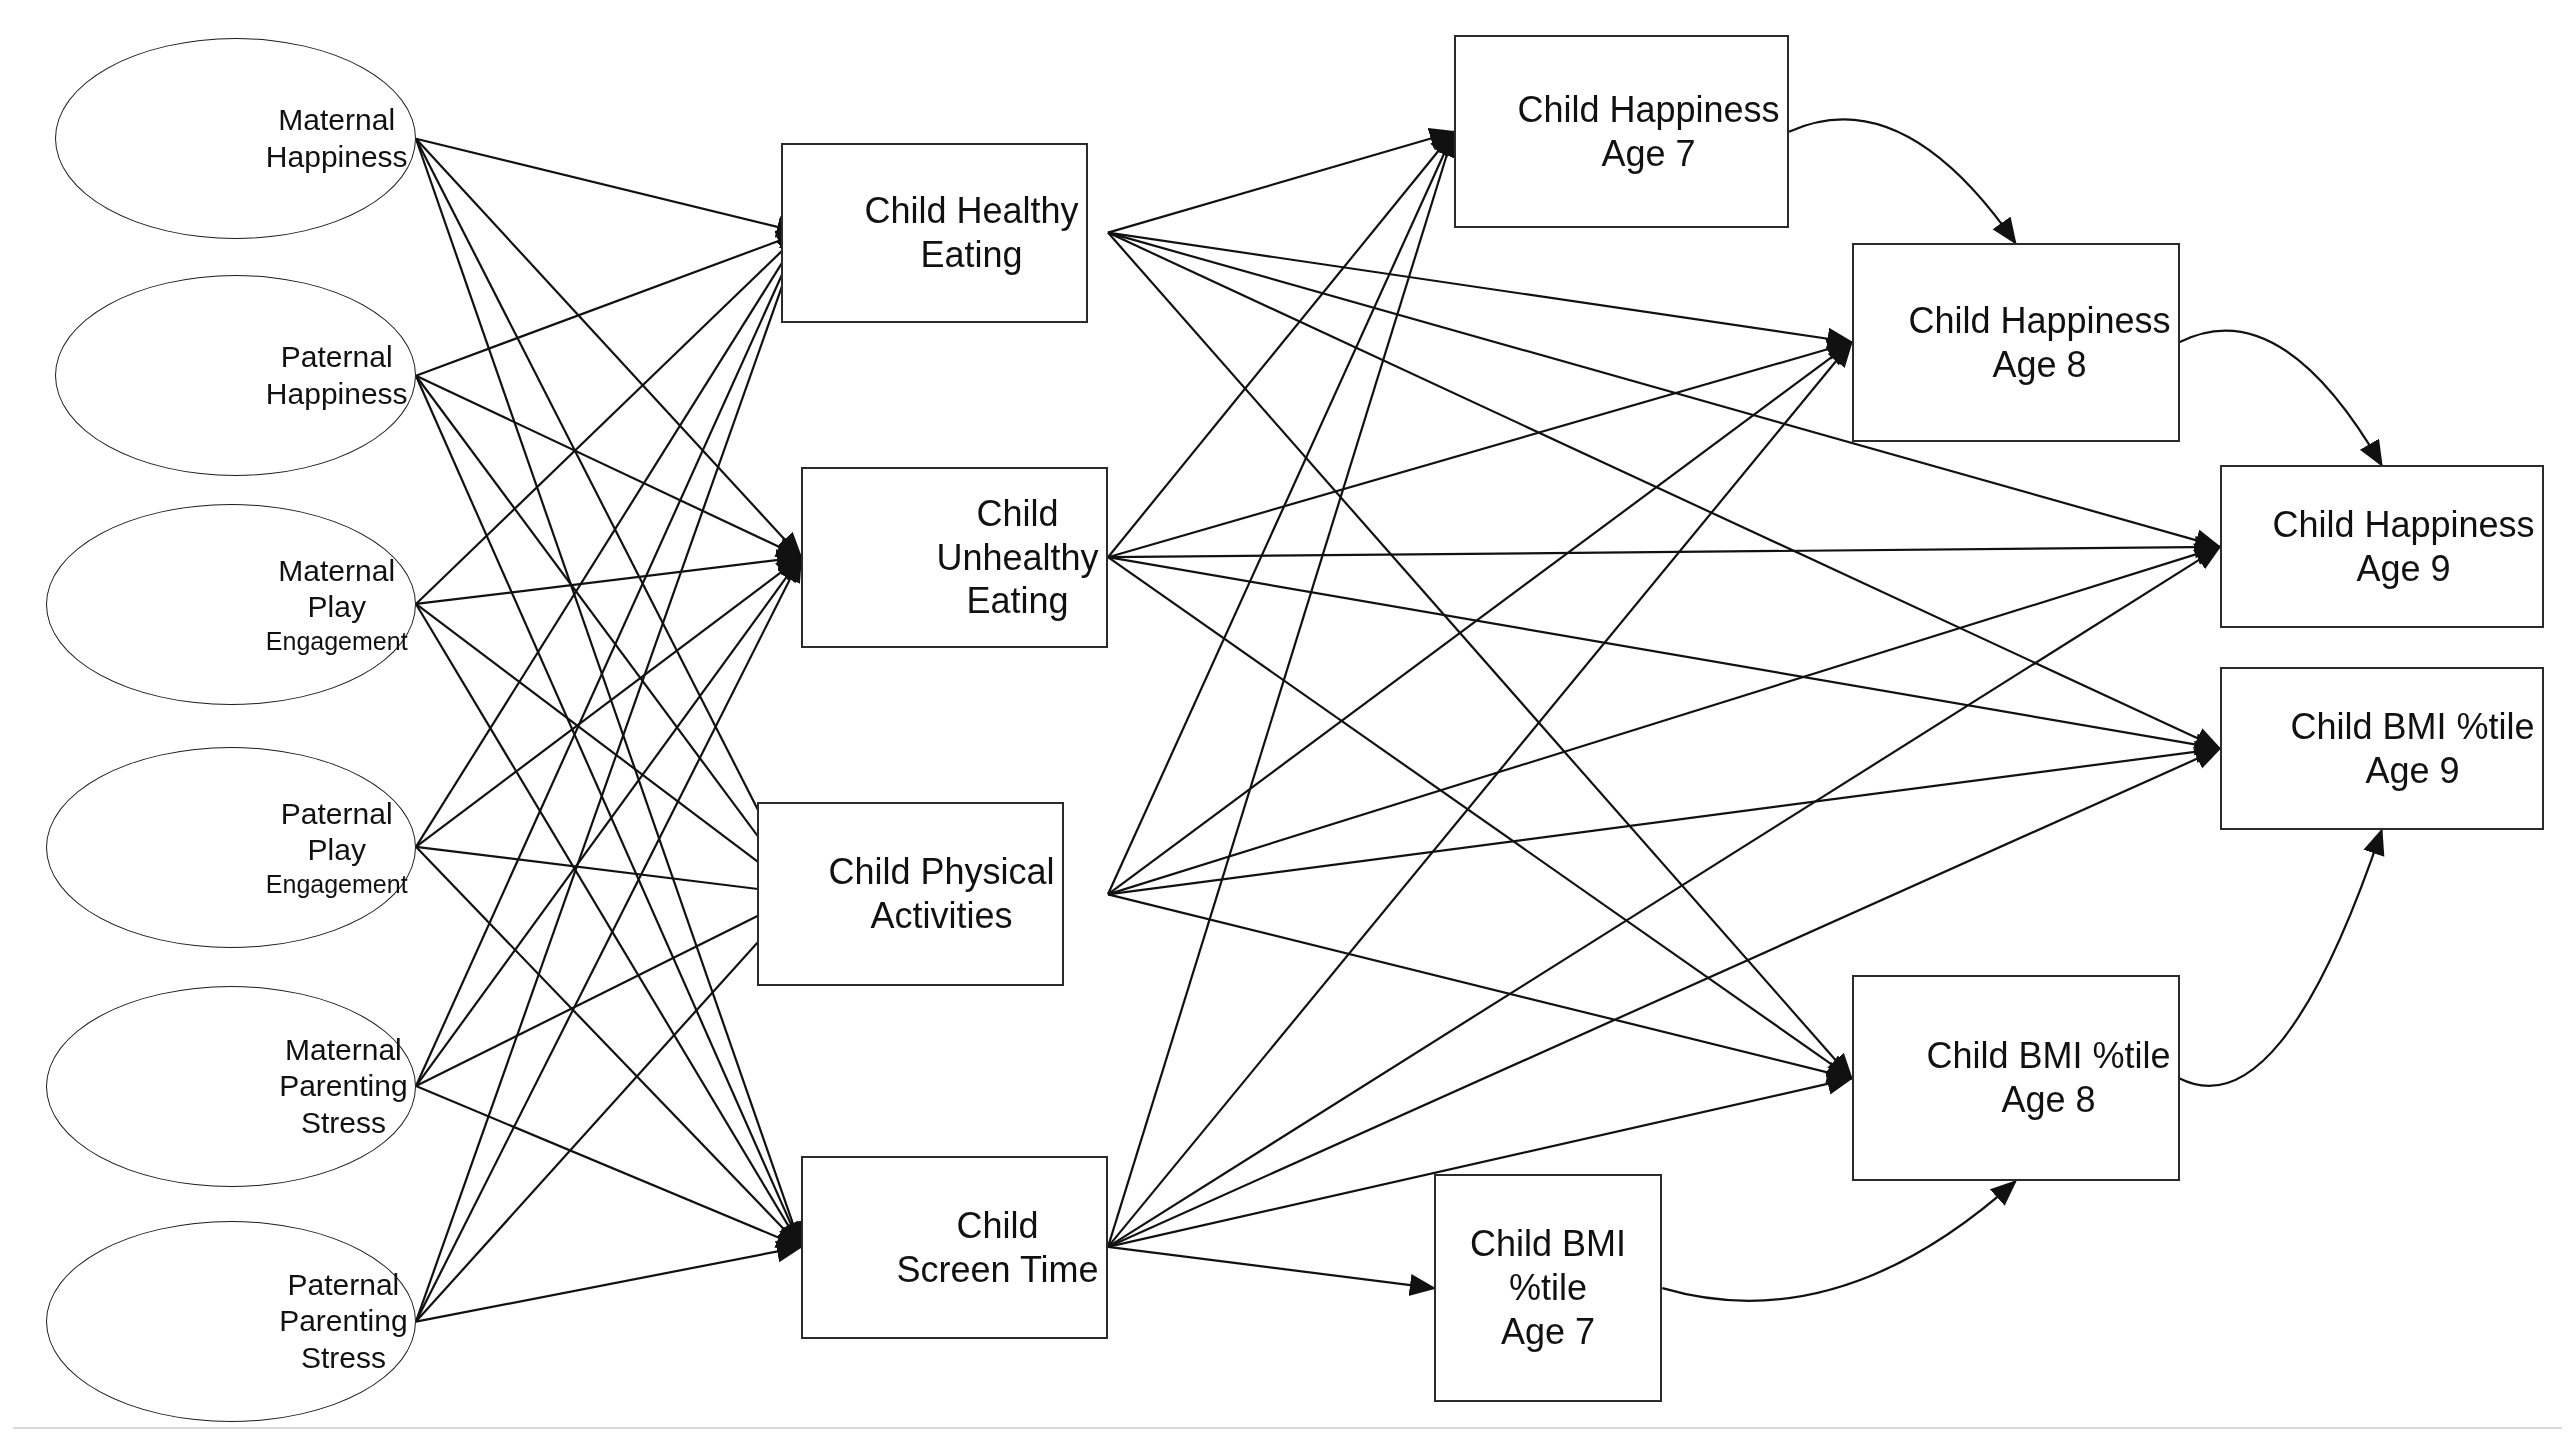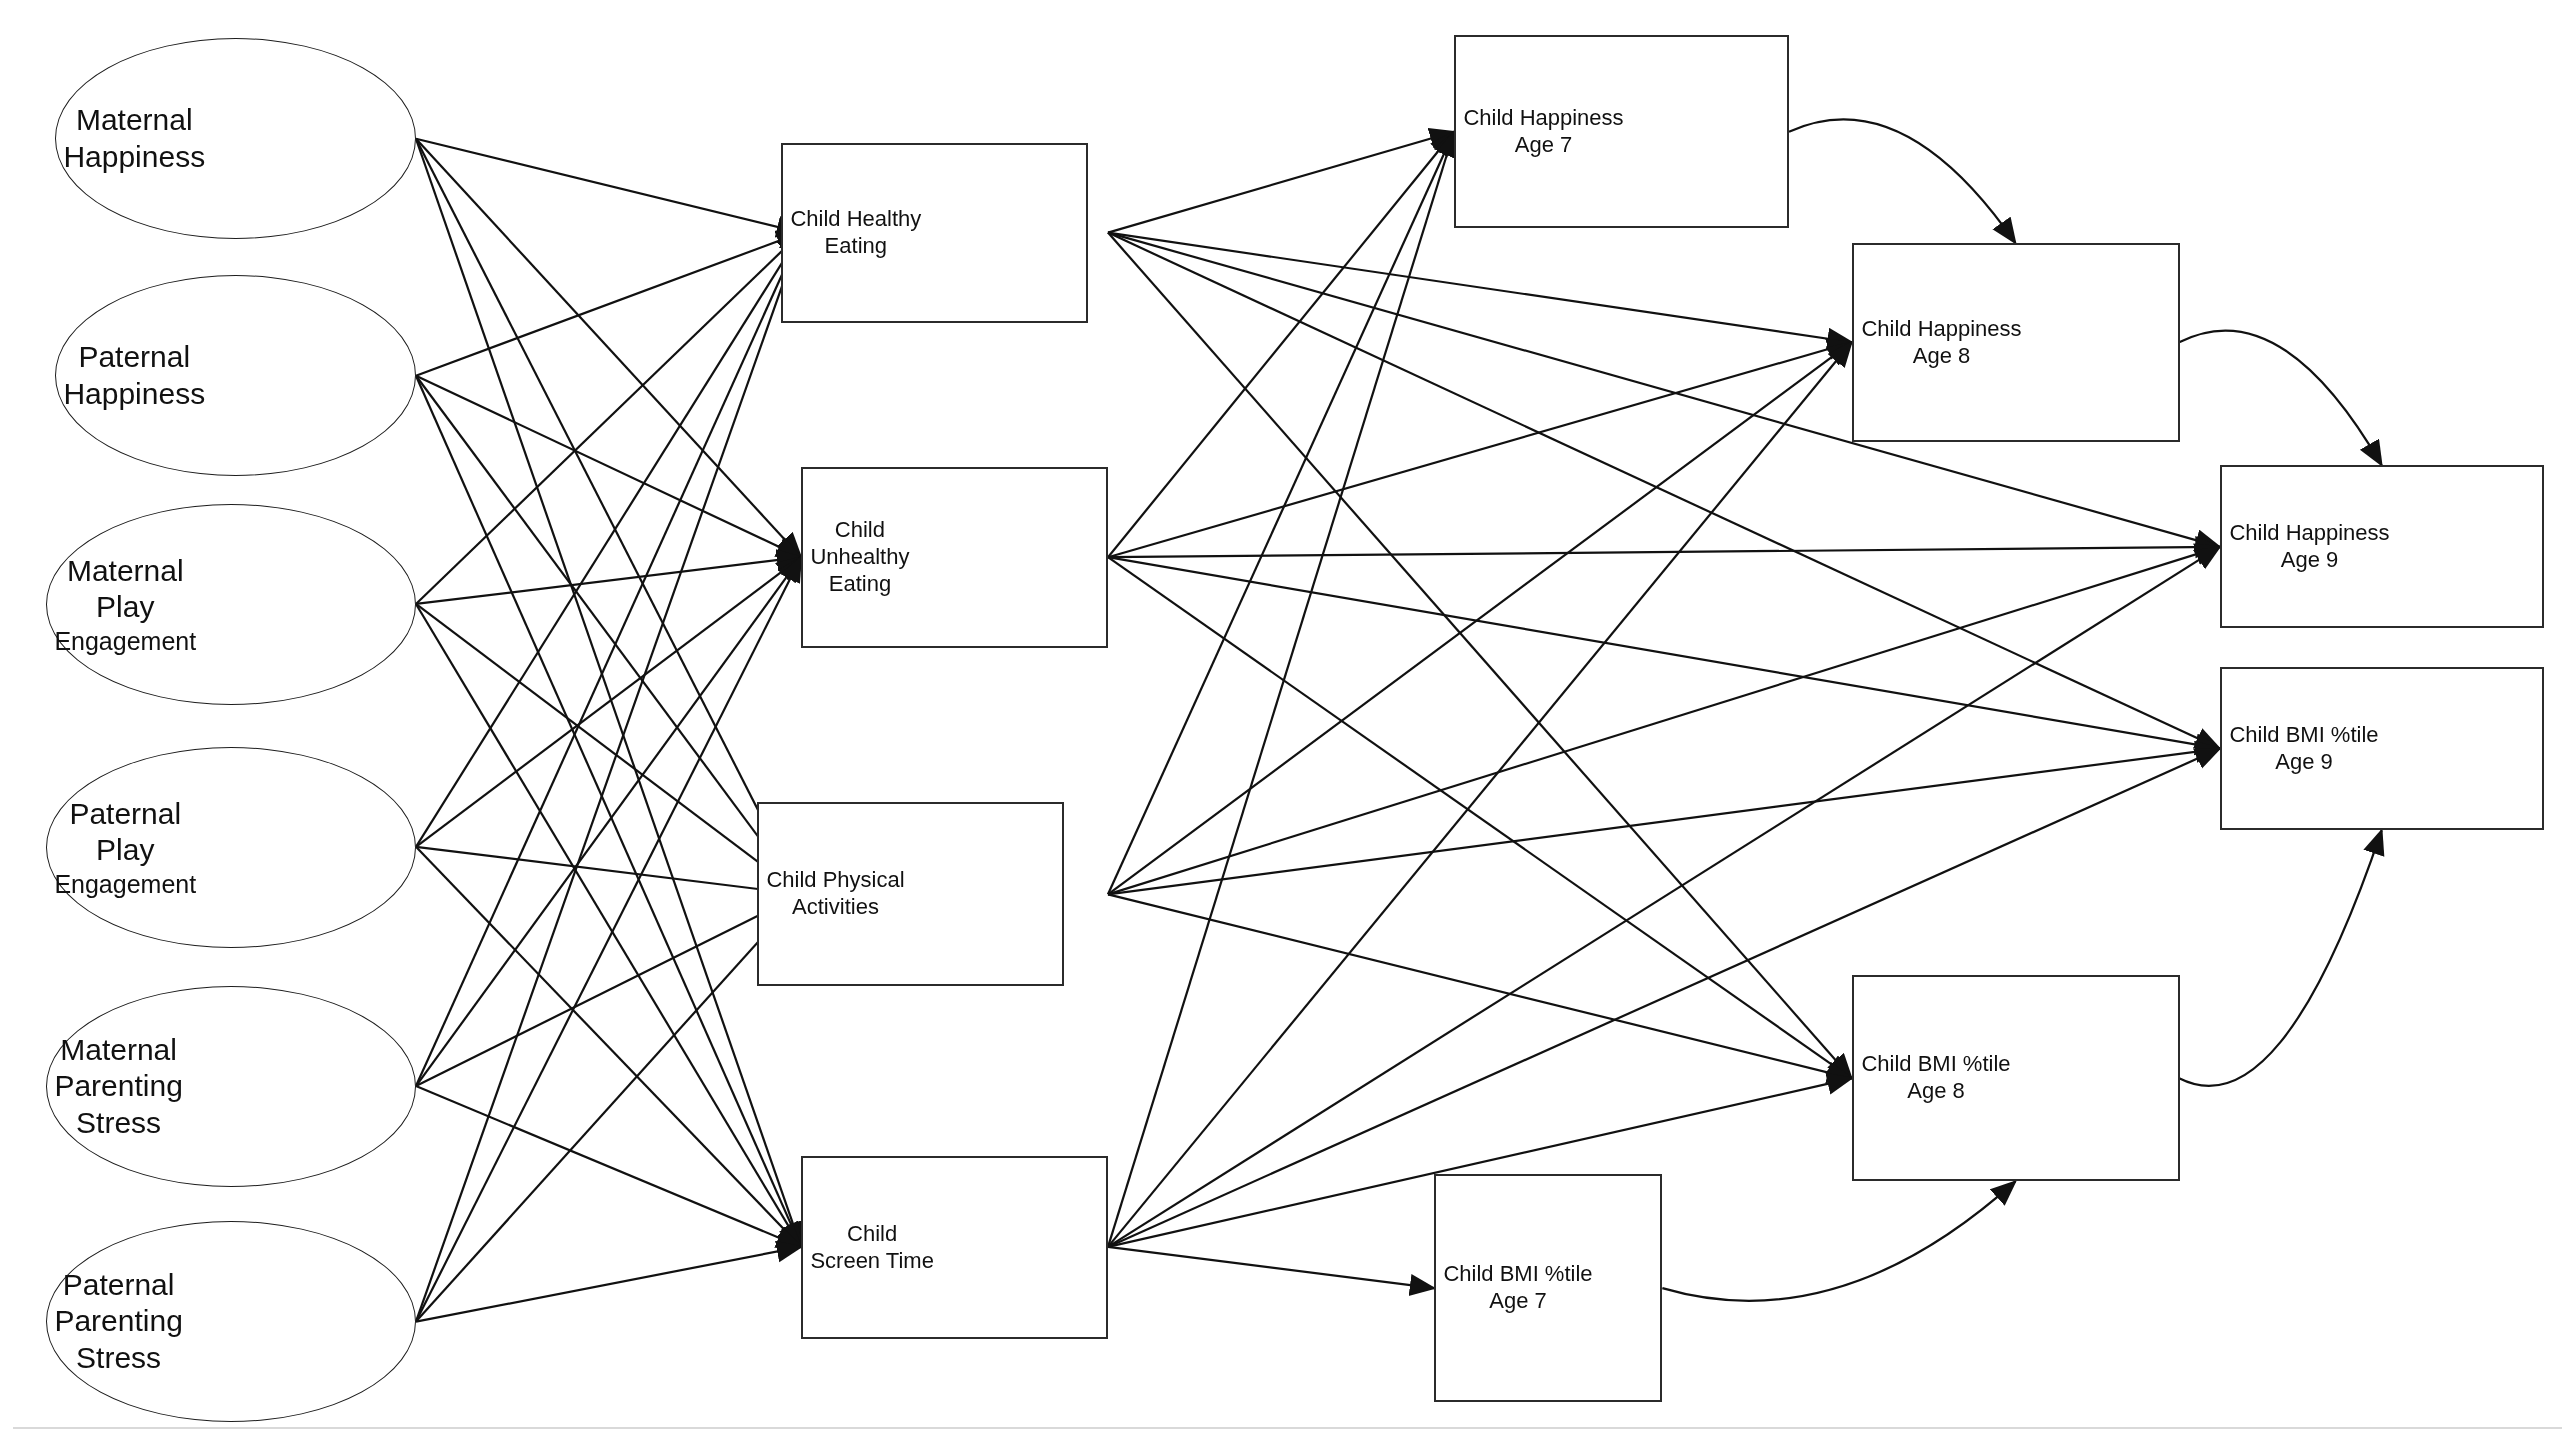--- a/index.html
+++ b/index.html
@@ -1,22 +1,22 @@
 <!DOCTYPE html>
 <html style="font-size:11.8px"><head>
 <meta charset="utf-8">
 <style>
   html,body{margin:0;padding:0;background:#ffffff;}
   #stage{position:relative;width:2576px;height:1453px;background:#ffffff;
          font-family:"Liberation Sans","DejaVu Sans",sans-serif;color:#111111;overflow:hidden;}
   #edges{position:absolute;left:0;top:0;width:2576px;height:1453px;}
-  .node{position:absolute;display:flex;align-items:center;justify-content:flex-start;text-align:center;box-sizing:border-box;}
+  .node{position:absolute;display:flex;align-items:center;justify-content:flex-end;text-align:center;box-sizing:border-box;}
   .node .lbl{line-height:1.22;padding:0 7.4px;}
   .ellipse{border:1.8px solid #1d1d1d;border-radius:50%;background:#ffffff;font-size:30px;}
-  .rect{border:2.2px solid #2b2b2b;background:#ffffff;font-size:22px;}
+  .rect{border:2.2px solid #2b2b2b;background:#ffffff;font-size:36px;}
   .small{font-size:25px;display:block;}
   .divider{position:absolute;background:#d9d9d9;height:2.2px;}
 </style>
 </head>
 <body>
 
 <div id="stage">
   <svg id="edges" viewBox="0 0 3499 1974" preserveAspectRatio="none">
     <defs>
       <marker id="ah" markerWidth="14" markerHeight="14" refX="11" refY="5" orient="auto" markerUnits="strokeWidth">

